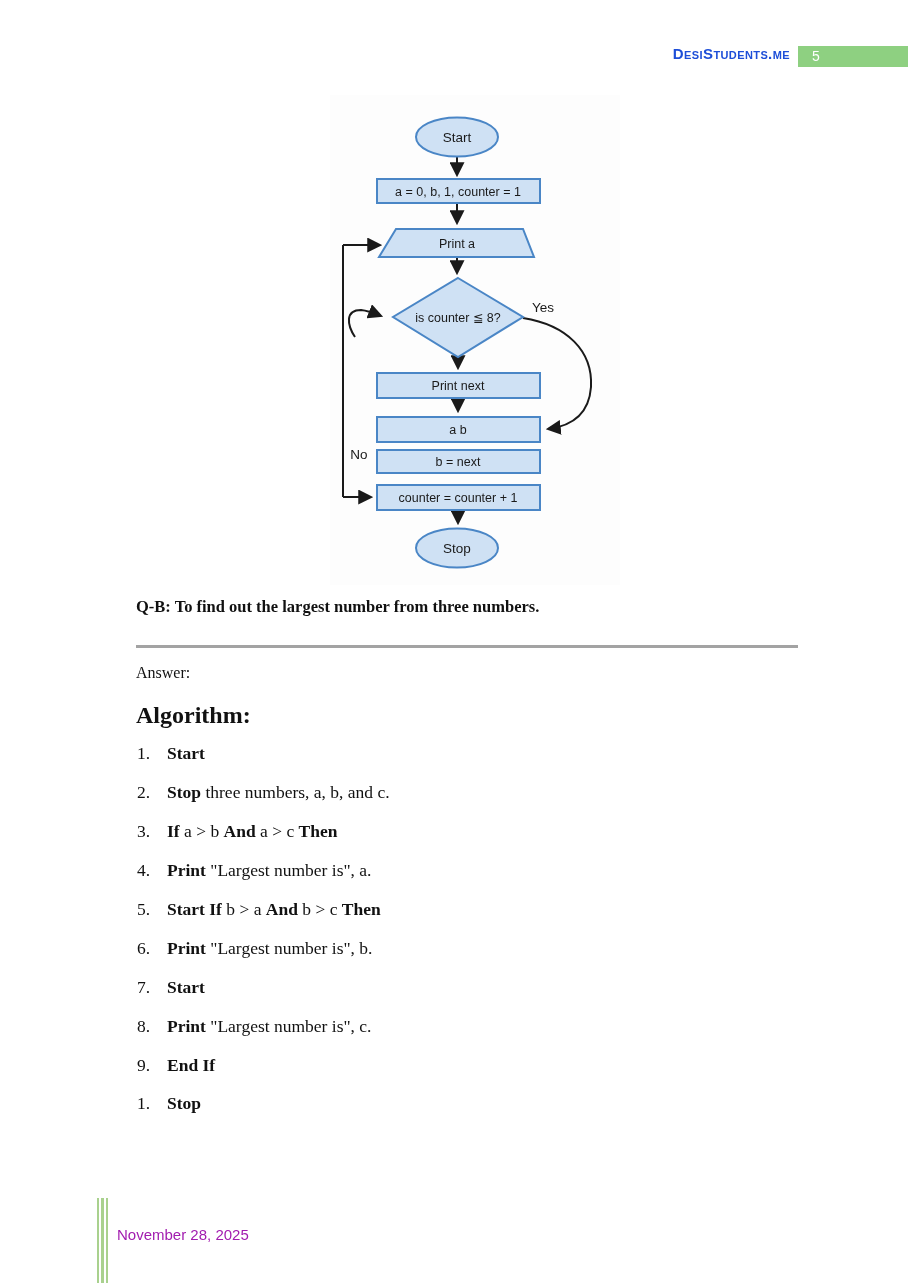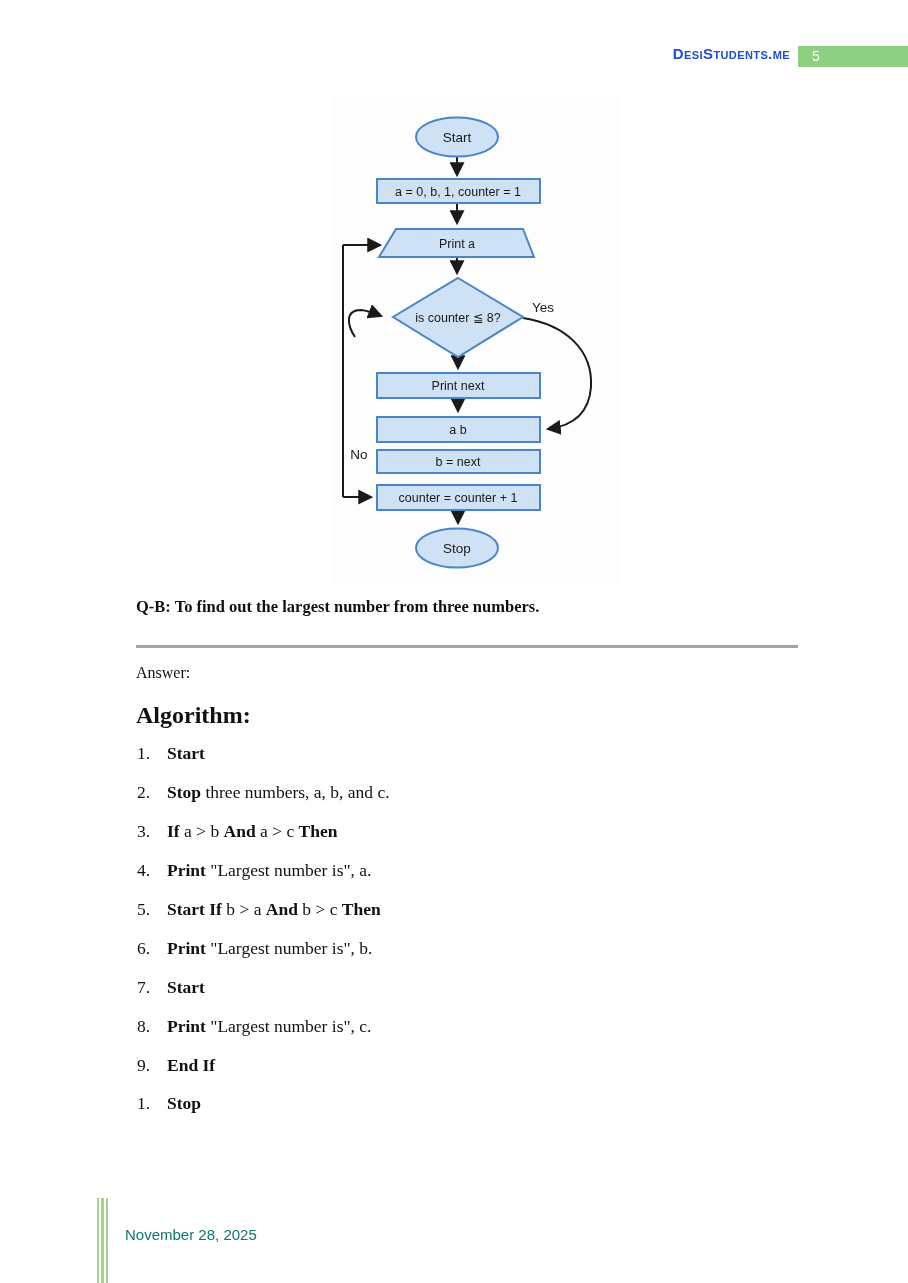--- a/index.html
+++ b/index.html
@@ -52,22 +52,22 @@
   .step .bold { font-weight:bold; }
 
   
   .footer-bars {
     position:absolute; left:97px; top:1198px; width:11px; height:85px;
     background:repeating-linear-gradient(90deg,
       var(--bars,#a9d18e) 0px, var(--bars,#a9d18e) 2.4px,
       transparent 2.4px, transparent 4.3px);
   }
   .footer-date {
-    position:absolute; left:125px; top:1226px;
-    font-family:"Liberation Sans", sans-serif; font-size:15px; color:#0f766e;
+    position:absolute; left:117px; top:1226px;
+    font-family:"Liberation Sans", sans-serif; font-size:15px; color:#a21caf;
   }
 </style>
 </head>
 <body>
 
 <div class="page">
 
   <div class="site-name">DesiStudents.me</div>
   <div class="page-badge">
     <span>5</span>

